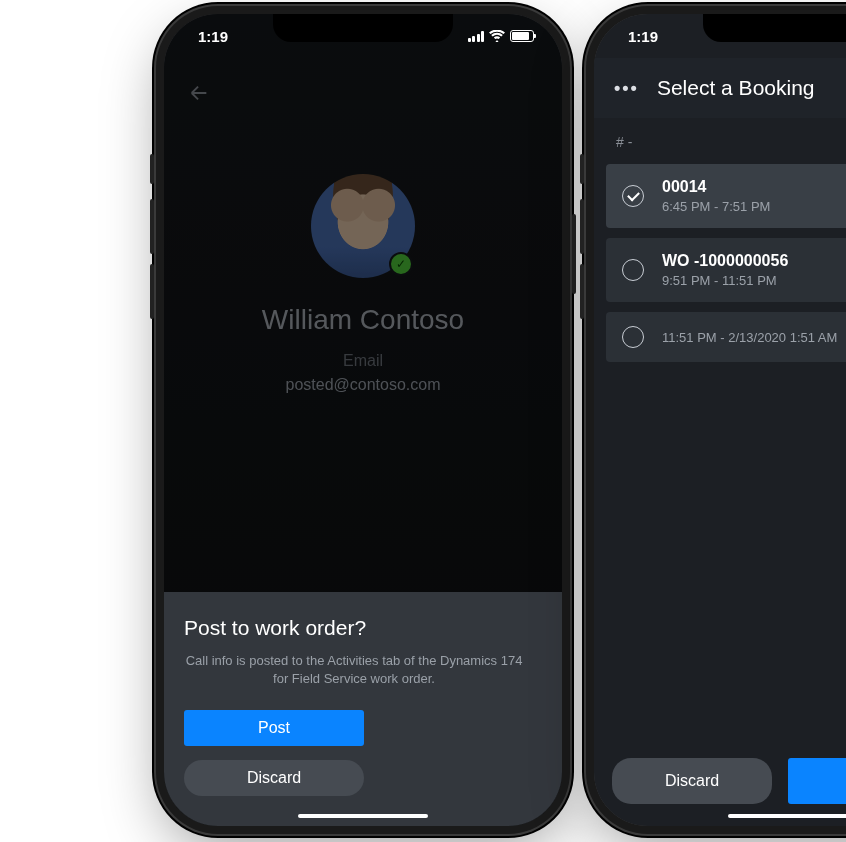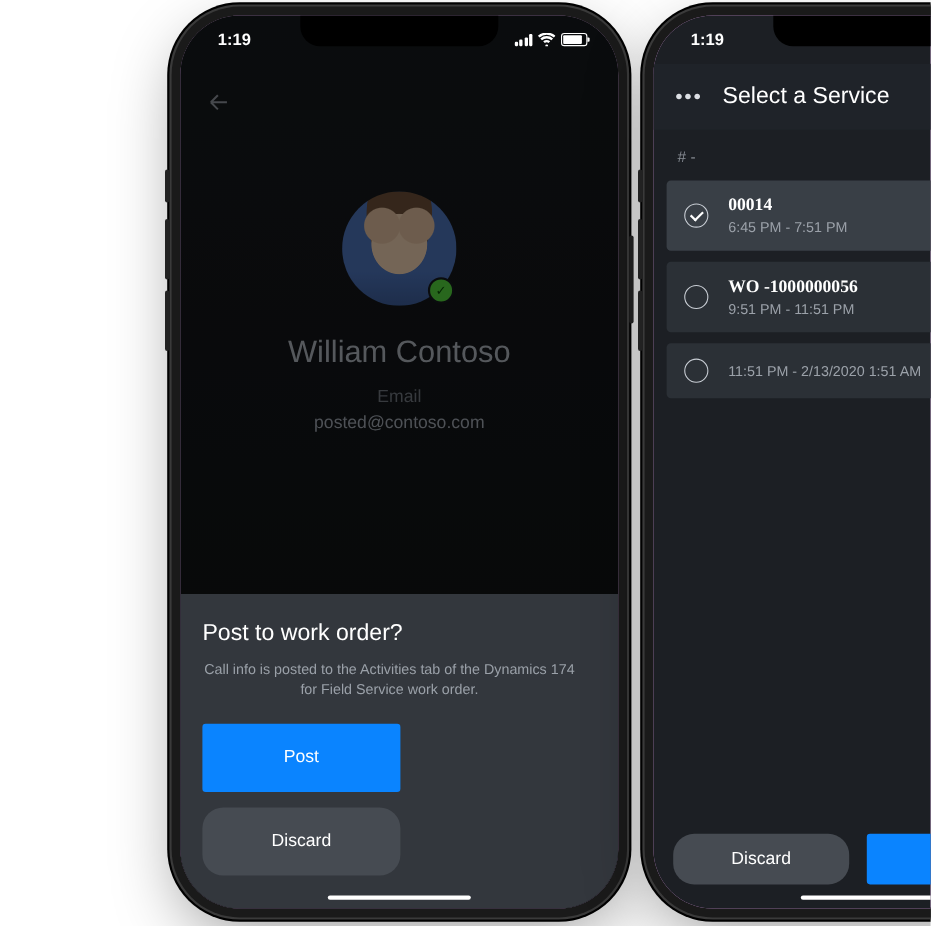--- a/index.html
+++ b/index.html
@@ -14,21 +14,21 @@
       height: 842px;
       position: relative;
       overflow: hidden;
     }
 
     
     .phone {
       position: absolute;
       width: 398px;
       height: 812px;
-      background: #f0abfc;
+      background: #404040;
       border-radius: 54px;
       box-shadow:
         0 0 0 8px #1a1a1a,
         0 0 0 10px #3a3a3a,
         0 0 0 12px #000,
         0 20px 60px rgba(0,0,0,0.4);
     }
     .phone.left {
       left: 164px;
       top: 14px;
@@ -226,21 +226,21 @@
     .sheet-desc {
       margin-top: 12px;
       color: #9aa0a8;
       font-size: 13px;
       text-align: center;
       line-height: 1.4;
       max-width: 340px;
     }
     .btn {
       width: 180px;
-      height: 62px;
+      height: 36px;
       border: none;
       border-radius: 3px;
       font-size: 16px;
       cursor: pointer;
       margin-top: 14px;
     }
     .btn-primary {
       background: #0a84ff;
       color: #fff;
       margin-top: 22px;
@@ -319,21 +319,20 @@
       height: 5px;
       border-left: 2px solid #fff;
       border-bottom: 2px solid #fff;
       transform: rotate(-45deg) translate(1px,-1px);
     }
     .book-text { display:flex; flex-direction: column; gap:3px; }
     .book-title {
       color: #fff;
       font-size: 16px;
       font-weight: 600;
-      font-family: Liberation Serif, serif;
     }
     .book-time {
       color: #9ba1a9;
       font-size: 13px;
     }
 
     
     .action-row {
       position: absolute;
       bottom: 22px;
@@ -417,21 +416,21 @@
   <div class="screen">
     <div class="notch"></div>
 
     <div class="status-bar">
       <div class="status-time">1:19</div>
 
     </div>
 
     <div class="header-bar">
       <div class="more-icon">•••</div>
-      <div class="header-title">Select a Service</div>
+      <div class="header-title">Select a Booking</div>
     </div>
 
     <div class="section-label"># -</div>
 
     <div class="book-list">
       <div class="book-item selected">
         <div class="radio checked"></div>
         <div class="book-text">
           <div class="book-title">00014</div>
           <div class="book-time">6:45 PM - 7:51 PM</div>

